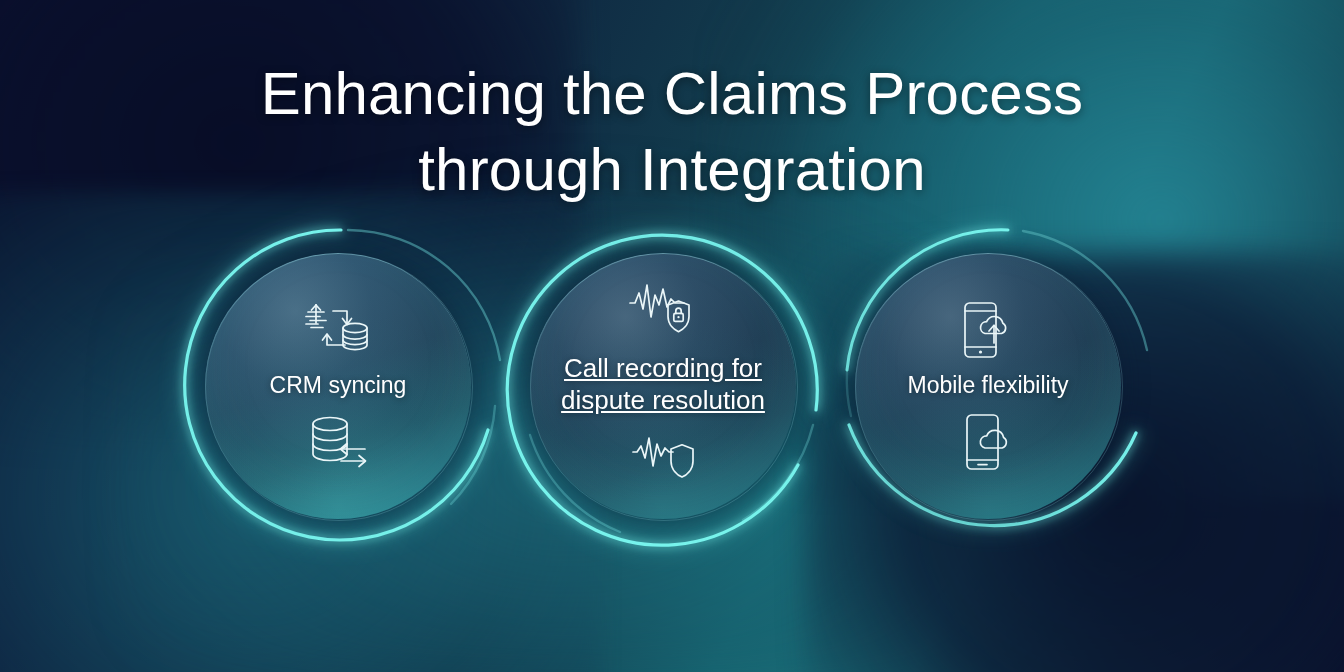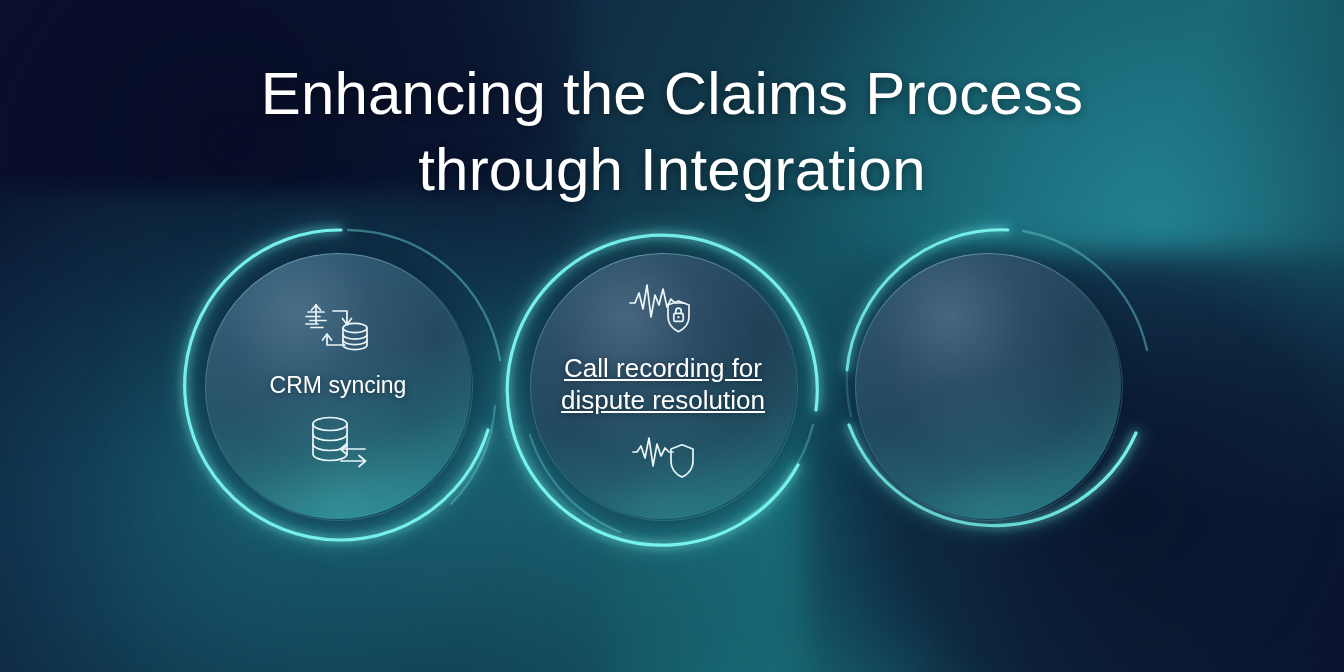--- a/index.html
+++ b/index.html
@@ -373,16 +373,42 @@
         <path d="M 303 213 A 155 155 0 0 1 16 205" fill="none" stroke="#4fe8e0" stroke-width="9" stroke-linecap="round" opacity="0.30" filter="url(#gl3b)"></path>
         <path d="M 303 213 A 155 155 0 0 1 16 205" fill="none" stroke="#78f5ee" stroke-width="3.2" stroke-linecap="round" filter="url(#gl3)"></path>
 
         <path d="M 14 150 A 155 155 0 0 1 175 10" fill="none" stroke="#4fe8e0" stroke-width="9" stroke-linecap="round" opacity="0.26" filter="url(#gl3b)"></path>
         <path d="M 14 150 A 155 155 0 0 1 175 10" fill="none" stroke="#78f5ee" stroke-width="3.0" stroke-linecap="round" filter="url(#gl3)"></path>
       </svg>
 
       <div class="disc shift-dark"></div>
       <div class="disc-rim"></div>
 
+      <div class="node-content">
+        <div class="icon-top">
+          <svg class="ic" width="66" height="60" viewBox="0 0 66 60" fill="none" stroke="#eaf6f8" stroke-width="1.7" stroke-linecap="round" stroke-linejoin="round">
+            <rect x="10" y="3" width="31" height="54" rx="4.5"></rect>
+            <line x1="10" y1="11" x2="41" y2="11"></line>
+            <line x1="10" y1="47" x2="41" y2="47"></line>
+            <circle cx="25.5" cy="52" r="1.6" fill="#eaf6f8" stroke="none"></circle>
+
+            <path d="M30 33.5 a6 6 0 0 1 1.6 -11.8 a8.6 8.6 0 0 1 16.3 1.6 a5.6 5.6 0 0 1 -1.4 10.2 Z"></path>
+
+            <line x1="39" y1="43" x2="39" y2="26"></line>
+            <polyline points="34,31 39,25.2 44,31"></polyline>
+          </svg>
+        </div>
+
+        <div class="node-label">Mobile flexibility</div>
+
+        <div class="icon-bottom">
+          <svg class="ic" width="62" height="60" viewBox="0 0 62 60" fill="none" stroke="#eaf6f8" stroke-width="1.7" stroke-linecap="round" stroke-linejoin="round">
+            <rect x="10" y="3" width="31" height="54" rx="4.5"></rect>
+            <line x1="10" y1="48" x2="41" y2="48"></line>
+            <line x1="21" y1="52.6" x2="30" y2="52.6"></line>
+            <path d="M28 36 a6.2 6.2 0 0 1 1.7 -12.2 a8.9 8.9 0 0 1 16.9 1.7 a5.8 5.8 0 0 1 -1.5 10.5 Z"></path>
+          </svg>
+        </div>
+      </div>
     </div>
 
   </div>
 </div>
 
 </body></html>

